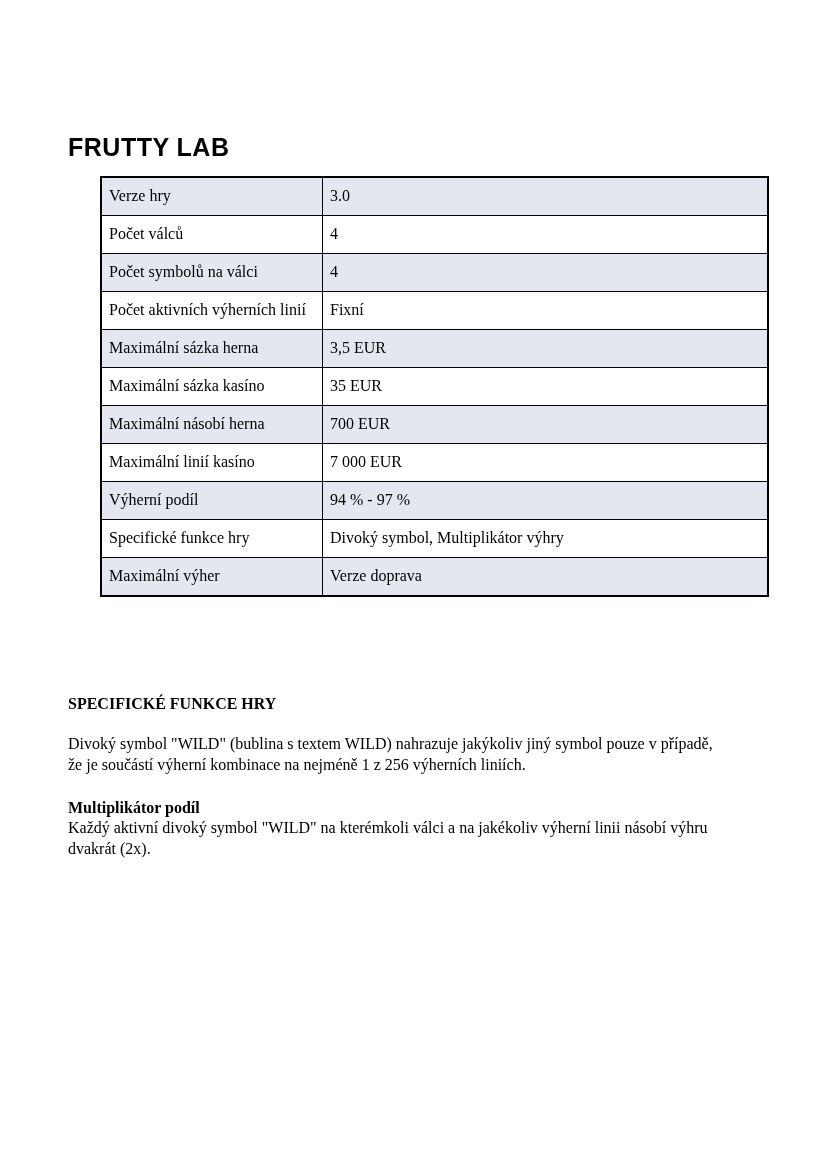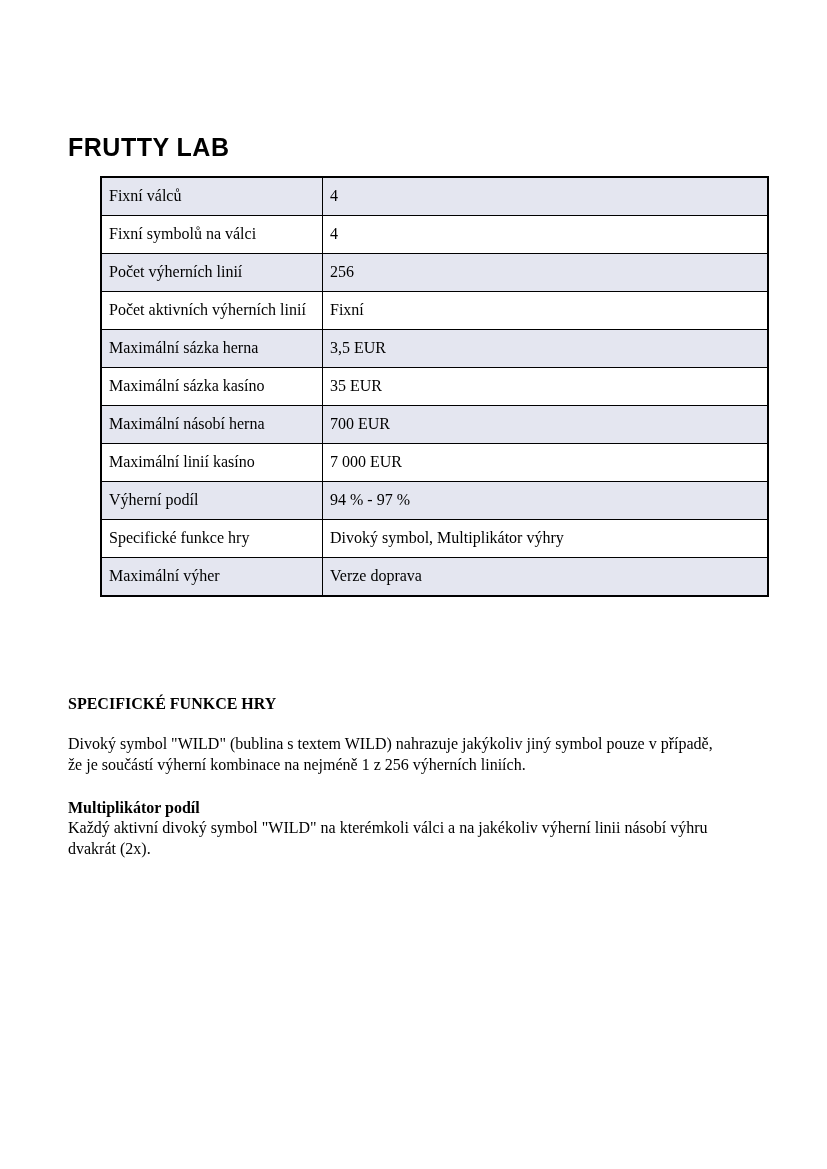--- a/index.html
+++ b/index.html
@@ -77,30 +77,30 @@
 <body>
 
 <div class="page">
 
   <h1 class="doc-title">FRUTTY LAB</h1>
 
 
   <table class="info-table">
     <tbody>
       <tr>
-        <td class="label-cell">Fixní válců</td>
+        <td class="label-cell">Verze hry</td>
+        <td class="value-cell">3.0</td>
+      </tr>
+      <tr>
+        <td class="label-cell">Počet válců</td>
         <td class="value-cell">4</td>
       </tr>
       <tr>
-        <td class="label-cell">Fixní symbolů na válci</td>
+        <td class="label-cell">Počet symbolů na válci</td>
         <td class="value-cell">4</td>
-      </tr>
-      <tr>
-        <td class="label-cell">Počet výherních linií</td>
-        <td class="value-cell">256</td>
       </tr>
       <tr>
         <td class="label-cell">Počet aktivních výherních linií</td>
         <td class="value-cell">Fixní</td>
       </tr>
       <tr>
         <td class="label-cell">Maximální sázka herna</td>
         <td class="value-cell">3,5 EUR</td>
       </tr>
       <tr>

